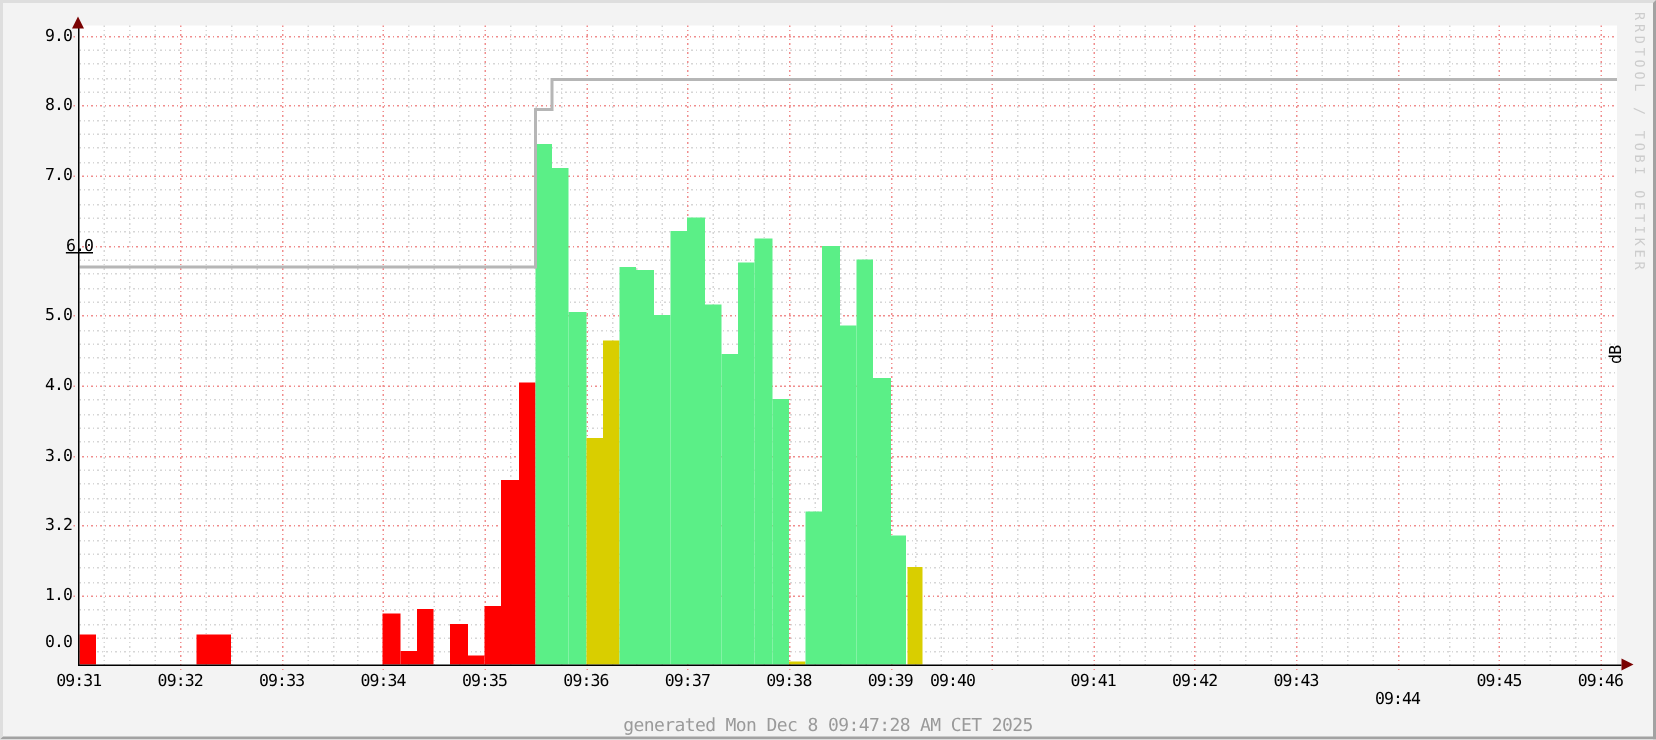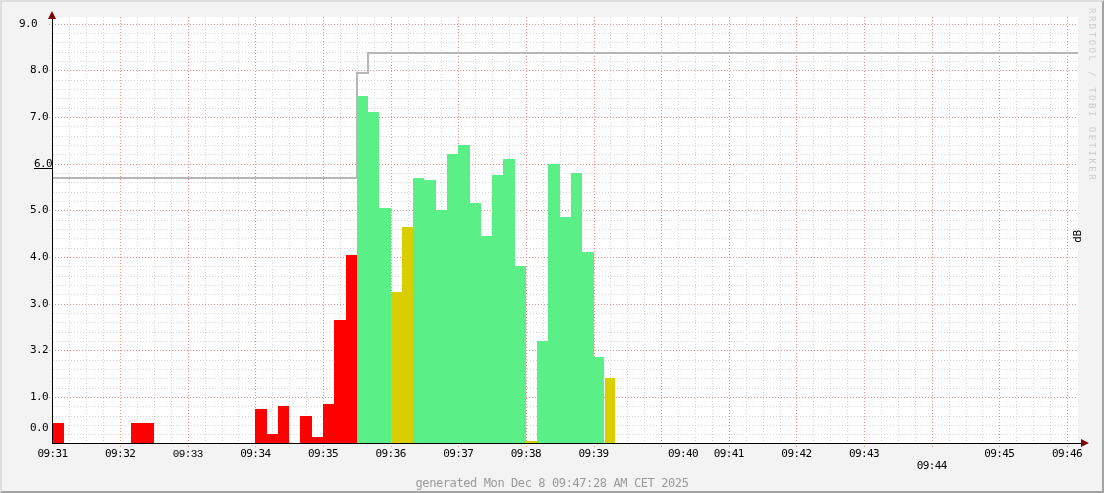--- a/index.html
+++ b/index.html
@@ -191,34 +191,34 @@
       <div class="abs" id="axis-y" style="left: 49.75px; top: 16px; width: 1.5px; height: 426px; background: rgb(0, 0, 0);"></div>
       <div class="abs" id="axis-x" style="left: 49.75px; top: 440.75px; width: 1029.72px; height: 1.5px; background: rgb(0, 0, 0);"></div>
       <div class="abs" id="arrow-y" style="left: 46px; top: 9px;"></div>
       <div class="abs" id="arrow-x" style="left: 1079.22px; top: 437px;"></div>
       <div class="abs tick-label y-tick" style="left: 6px; top: 420px;">0.0</div>
       <div class="abs tick-label y-tick" style="left: 6px; top: 388.87px;">1.0</div>
       <div class="abs tick-label y-tick" style="left: 6px; top: 342.24px;">3.2</div>
       <div class="abs tick-label y-tick" style="left: 6px; top: 295.61px;">3.0</div>
       <div class="abs tick-label y-tick" style="left: 6px; top: 248.98px;">4.0</div>
       <div class="abs tick-label y-tick" style="left: 6px; top: 202.35px;">5.0</div>
-      <div class="abs tick-label y-tick" style="left: 10px; top: 155.72px; text-decoration: underline;">6.0</div>
+      <div class="abs tick-label y-tick" style="left: 20px; top: 155.72px; text-decoration: underline;">6.0</div>
       <div class="abs tick-label y-tick" style="left: 6px; top: 109.09px;">7.0</div>
       <div class="abs tick-label y-tick" style="left: 6px; top: 62.46px;">8.0</div>
-      <div class="abs tick-label y-tick" style="left: 6px; top: 15.83px; text-align: center;">9.0</div>
+      <div class="abs tick-label y-tick" style="left: 6px; top: 15.83px;">9.0</div>
       <div class="abs tick-label x-tick" style="left: 25.5px; top: 445.5px;">09:31</div>
       <div class="abs tick-label x-tick" style="left: 93.13px; top: 445.5px;">09:32</div>
-      <div class="abs tick-label x-tick" style="left: 160.76px; top: 445.5px; font-family: Liberation Mono, monospace;">09:33</div>
+      <div class="abs tick-label x-tick" style="left: 160.76px; top: 445.5px;">09:33</div>
       <div class="abs tick-label x-tick" style="left: 228.39px; top: 445.5px;">09:34</div>
       <div class="abs tick-label x-tick" style="left: 296.02px; top: 445.5px;">09:35</div>
       <div class="abs tick-label x-tick" style="left: 363.65px; top: 445.5px;">09:36</div>
       <div class="abs tick-label x-tick" style="left: 431.28px; top: 445.5px;">09:37</div>
       <div class="abs tick-label x-tick" style="left: 498.91px; top: 445.5px;">09:38</div>
       <div class="abs tick-label x-tick" style="left: 566.54px; top: 445.5px;">09:39</div>
-      <div class="abs tick-label x-tick" style="left: 656px; top: 445.5px;">09:40</div>
+      <div class="abs tick-label x-tick" style="left: 608px; top: 445.5px;">09:40</div>
       <div class="abs tick-label x-tick" style="left: 701.8px; top: 445.5px;">09:41</div>
       <div class="abs tick-label x-tick" style="left: 769.43px; top: 445.5px;">09:42</div>
       <div class="abs tick-label x-tick" style="left: 837.06px; top: 445.5px;">09:43</div>
       <div class="abs tick-label x-tick" style="left: 904.69px; top: 445.5px; margin-top: 12px;">09:44</div>
       <div class="abs tick-label x-tick" style="left: 972.32px; top: 445.5px;">09:45</div>
       <div class="abs tick-label x-tick" style="left: 1039.95px; top: 445.5px;">09:46</div>
     </div>
 
 
   <div class="abs" id="footer">generated Mon Dec  8 09:47:28 AM CET 2025</div>

